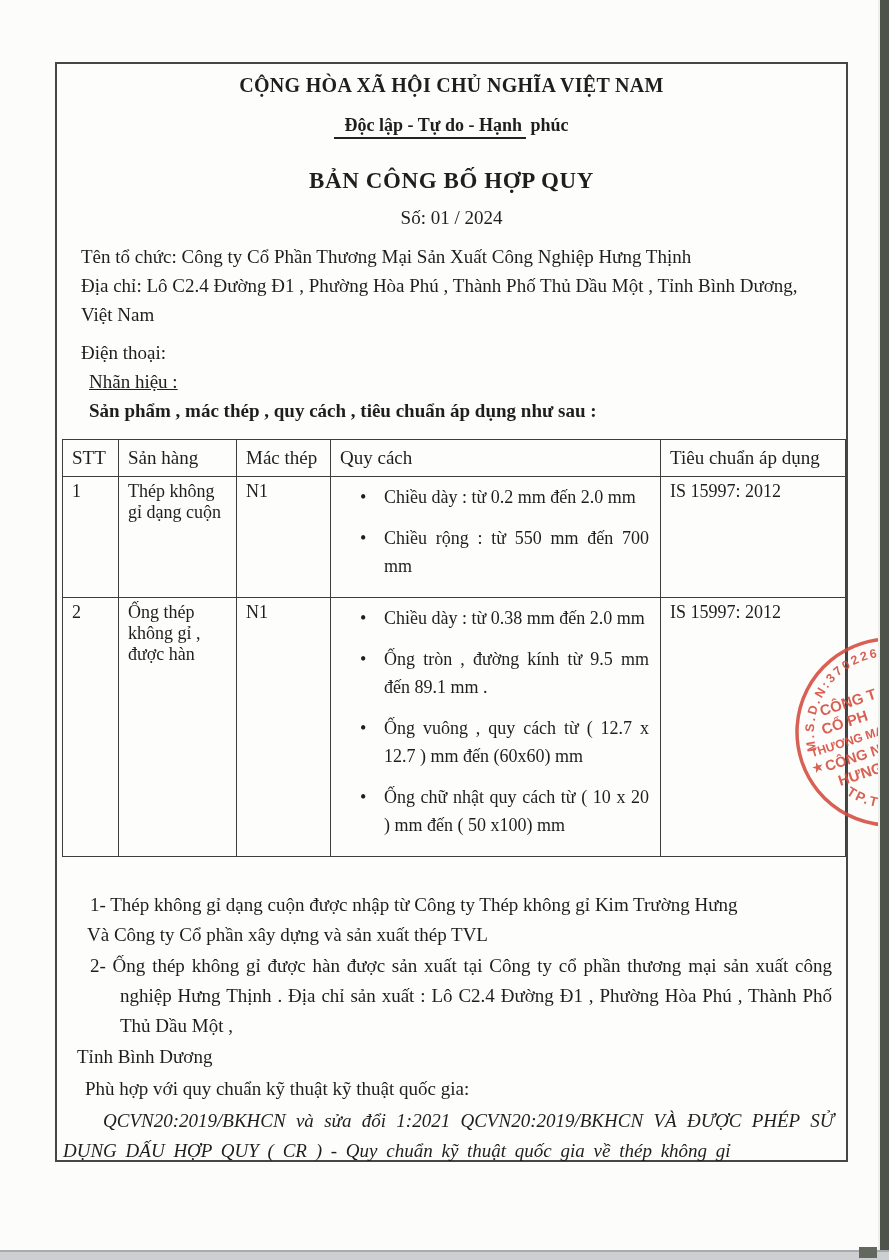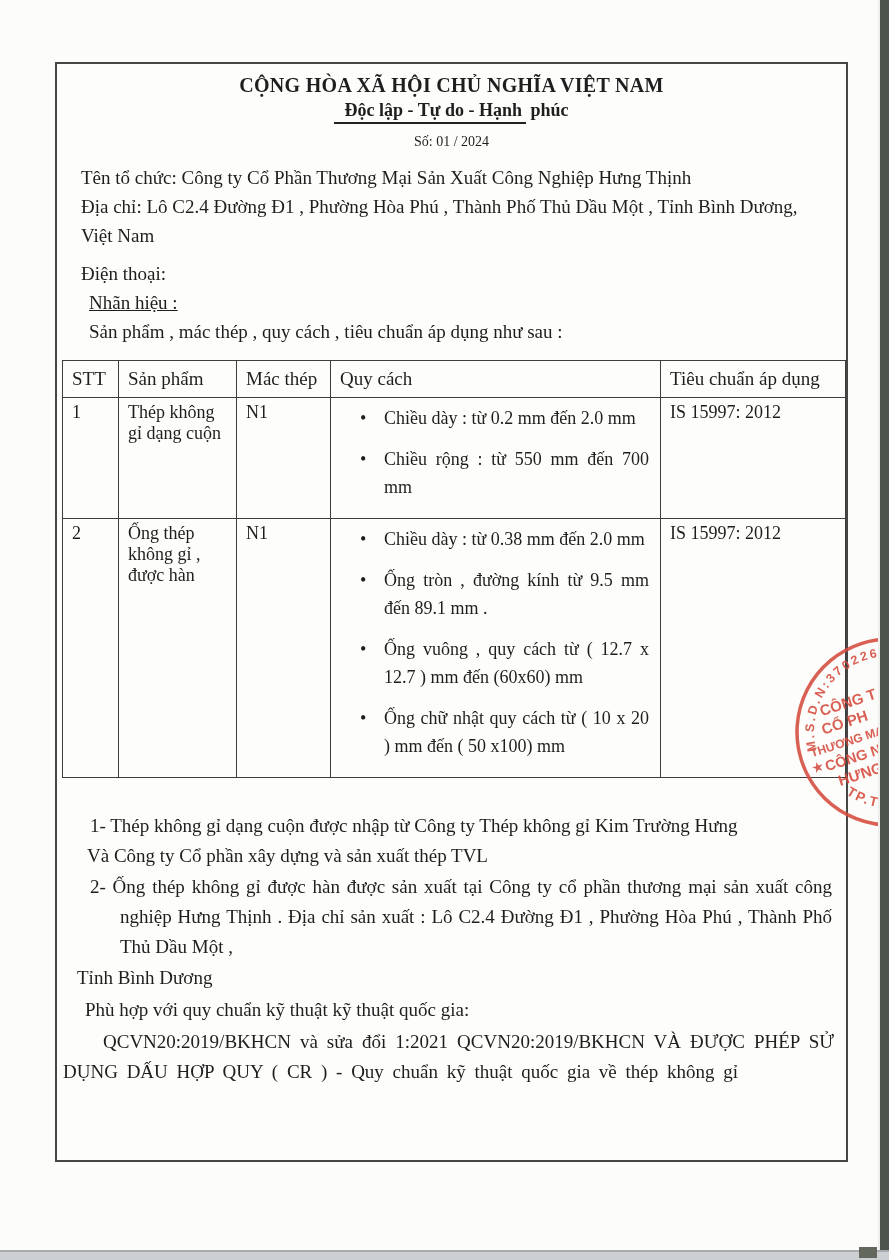--- a/index.html
+++ b/index.html
@@ -6,31 +6,31 @@
   body{width:889px;height:1260px;background:#fdfdfc;overflow:hidden;
        font-family:"Liberation Serif","DejaVu Serif",serif;color:#1e1e1e;}
   .scan{position:relative;width:889px;height:1260px;background:#fcfcfa;overflow:hidden;}
 
   
   .frame{position:absolute;left:55px;top:62px;width:793px;height:1100px;
          border:2px solid #464646;box-sizing:border-box;background:#fdfdfb;}
 
   .center{text-align:center;}
   .nat-line1{margin:10px 10px 0;font-size:20px;font-weight:bold;letter-spacing:.3px;}
-  .motto{margin-top:3px;font-size:18px;font-weight:bold;}
+  .motto{margin-top:18px;font-size:18px;font-weight:bold;}
   .motto .ul{border-bottom:2.5px solid #222;padding:0 4px 2px 10px;}
   .doc-title{margin-top:32px;font-size:23px;font-weight:bold;letter-spacing:.6px;}
-  .doc-num{margin-top:13px;font-size:14px;}
+  .doc-num{margin-top:13px;font-size:19px;}
 
   .para{font-size:19px;line-height:29px;margin:0 16px 0 24px;}
   .p-org{margin-top:13px;}
   .p-phone{margin-top:9px;}
   .p-prod{margin-top:9px;margin-left:32px;}
   .p-brand{margin-left:32px;text-decoration:underline;}
-  .p-intro{margin-left:32px;}
+  .p-intro{margin-left:32px;font-weight:bold;}
   .bold{font-weight:bold;}
 
   table.spec{border-collapse:collapse;table-layout:fixed;width:783px;margin:14px 0 0 5px;
              font-size:18px;}
   table.spec th,table.spec td{border:1.7px solid #3d3d3d;vertical-align:top;
              padding:4px 9px;font-weight:normal;text-align:left;}
   table.spec th{height:28px;vertical-align:middle;font-size:19px;}
   td.c-stt,th.c-stt{text-align:center;}
   td.c-mac{text-align:center;}
   td.c-sp{text-align:justify;padding-right:7px;}
@@ -39,21 +39,21 @@
   ul.specs li{position:relative;padding-left:32px;margin-bottom:13px;
               text-align:justify;line-height:28px;}
   ul.specs li::before{content:"•";position:absolute;left:8px;top:0;font-size:18px;}
 
   .notes{margin-top:33px;font-size:19px;line-height:30px;}
   .n1a{margin-left:33px;}
   .n1b{margin-left:30px;}
   .n2{margin-left:63px;text-indent:-30px;margin-top:1px;text-align:justify;margin-right:14px;}
   .prov{margin-left:20px;margin-top:1px;}
   .fit{margin-left:28px;margin-top:2px;}
-  .qcvn{margin:2px 12px 8px 6px;text-indent:40px;text-align:justify;word-spacing:4px;}
+  .qcvn{margin:2px 12px 8px 6px;text-indent:40px;text-align:justify;word-spacing:4px;font-style:italic;}
 
   
   .stamp{position:absolute;left:780px;top:622px;width:220px;height:220px;opacity:.88;}
   .stamp text{font-family:"Liberation Sans","DejaVu Sans",sans-serif;font-weight:bold;}
 
   
   .edge-right{position:absolute;right:0;top:0;width:9px;height:1260px;background:#4e534c;
               border-left:2px solid #eeeeea;}
   .edge-bottom{position:absolute;left:0;bottom:0;width:889px;height:8px;background:#ccd0d2;
                border-top:2px solid #a8acae;}
@@ -63,41 +63,42 @@
 <body>
 
 <div class="scan">
   <div class="frame">
 
     <div class="nat-line1 center">CỘNG HÒA XÃ HỘI CHỦ NGHĨA VIỆT NAM</div>
     <div class="motto center">
       <span class="ul">Độc lập - Tự do - Hạnh</span><span> phúc</span>
     </div>
 
+    <div class="doc-title center">BẢN CÔNG BỐ HỢP QUY</div>
     <div class="doc-num center">Số: 01 / 2024</div>
 
     <p class="para p-org">Tên tổ chức: Công ty Cổ Phần Thương Mại Sản Xuất Công Nghiệp Hưng Thịnh</p>
     <p class="para">Địa chỉ: Lô C2.4 Đường Đ1 , Phường Hòa Phú , Thành Phố Thủ Dầu Một , Tỉnh Bình Dương, Việt Nam</p>
     <p class="para p-phone">Điện thoại:</p>
 
     <p class="para p-brand">Nhãn hiệu :</p>
     <p class="para p-intro">Sản phẩm , mác thép , quy cách , tiêu chuẩn áp dụng như sau :</p>
 
     <table class="spec">
       <colgroup>
         <col style="width:56px">
           <col style="width:118px">
           <col style="width:94px">
         <col style="width:330px">
           <col style="width:185px">
       </colgroup>
       <thead>
         <tr>
           <th class="c-stt">STT</th>
-          <th>Sản phẩm</th>
+          <th>Sản hàng</th>
           <th>Mác thép</th>
           <th>Quy cách</th>
           <th>Tiêu chuẩn áp dụng</th>
         </tr>
       </thead>
       <tbody>
         <tr>
           <td class="c-stt">1</td>
           <td class="c-sp">Thép không gỉ dạng cuộn</td>
           <td class="c-mac">N1</td>

